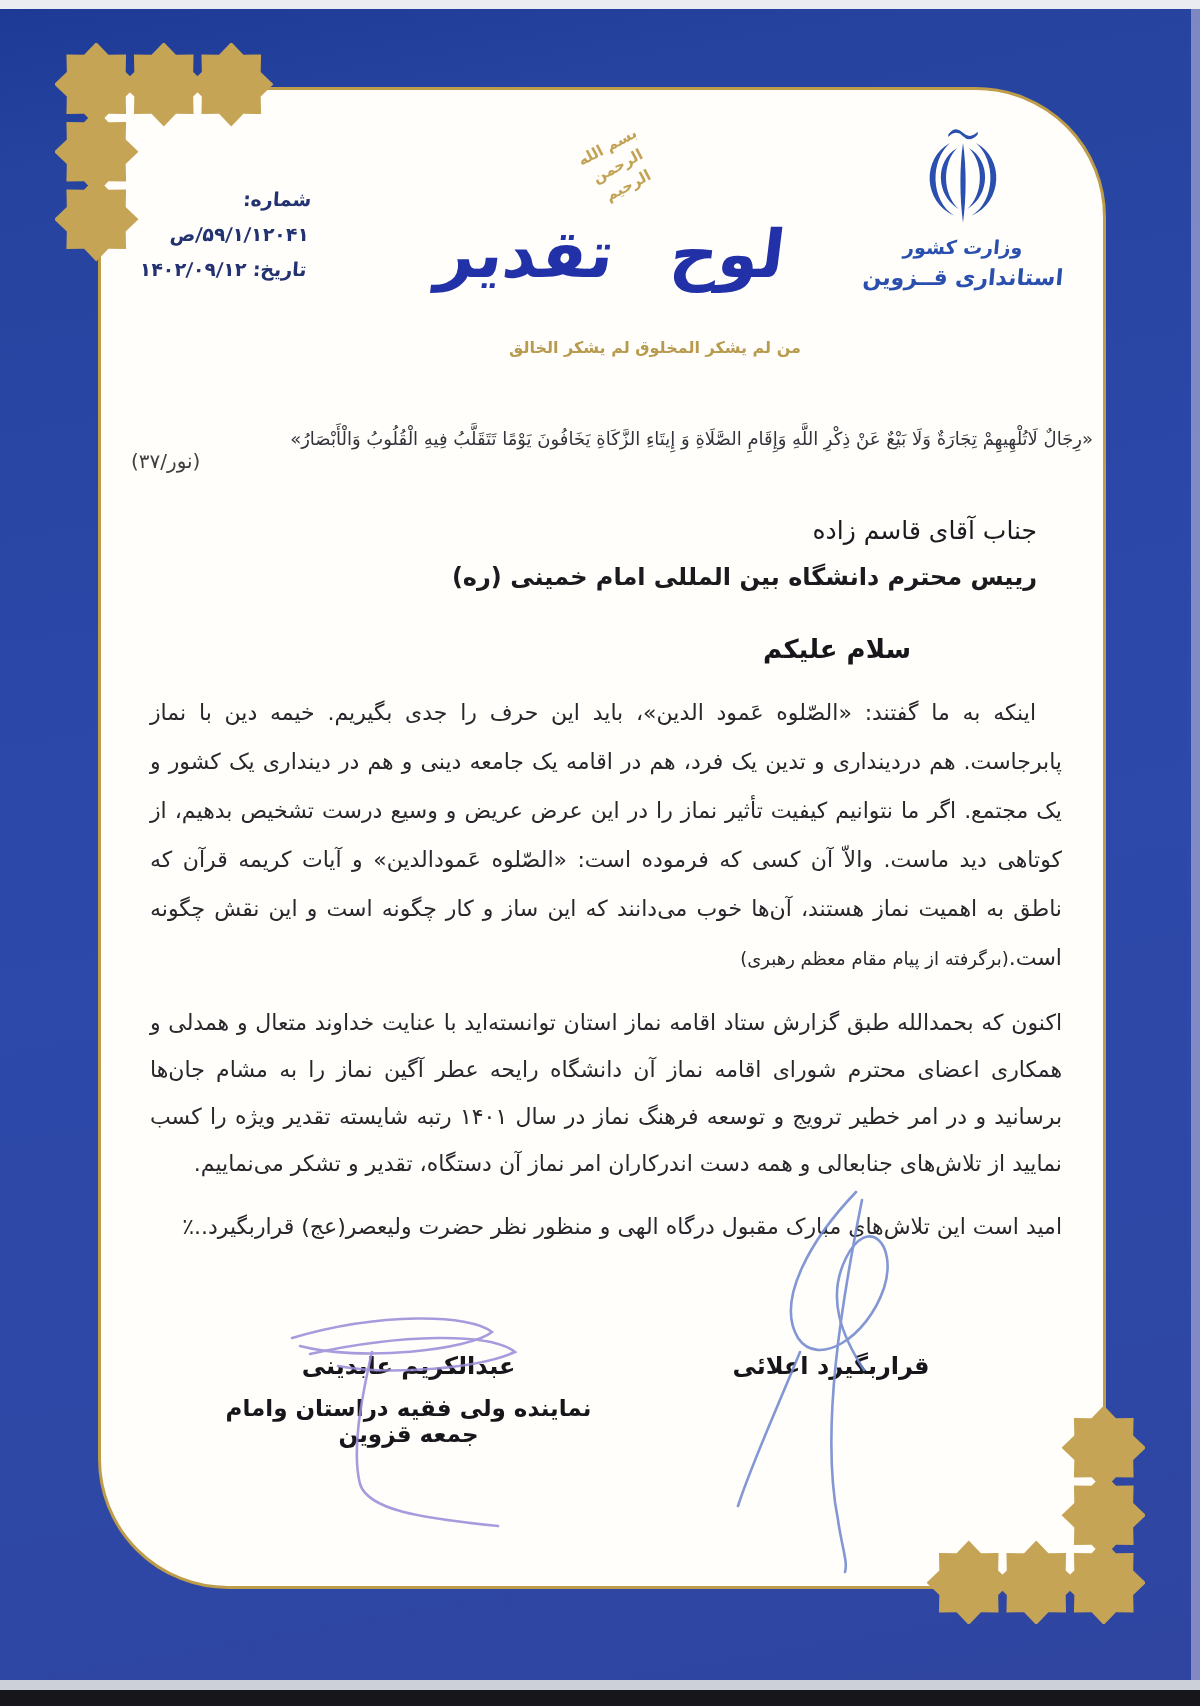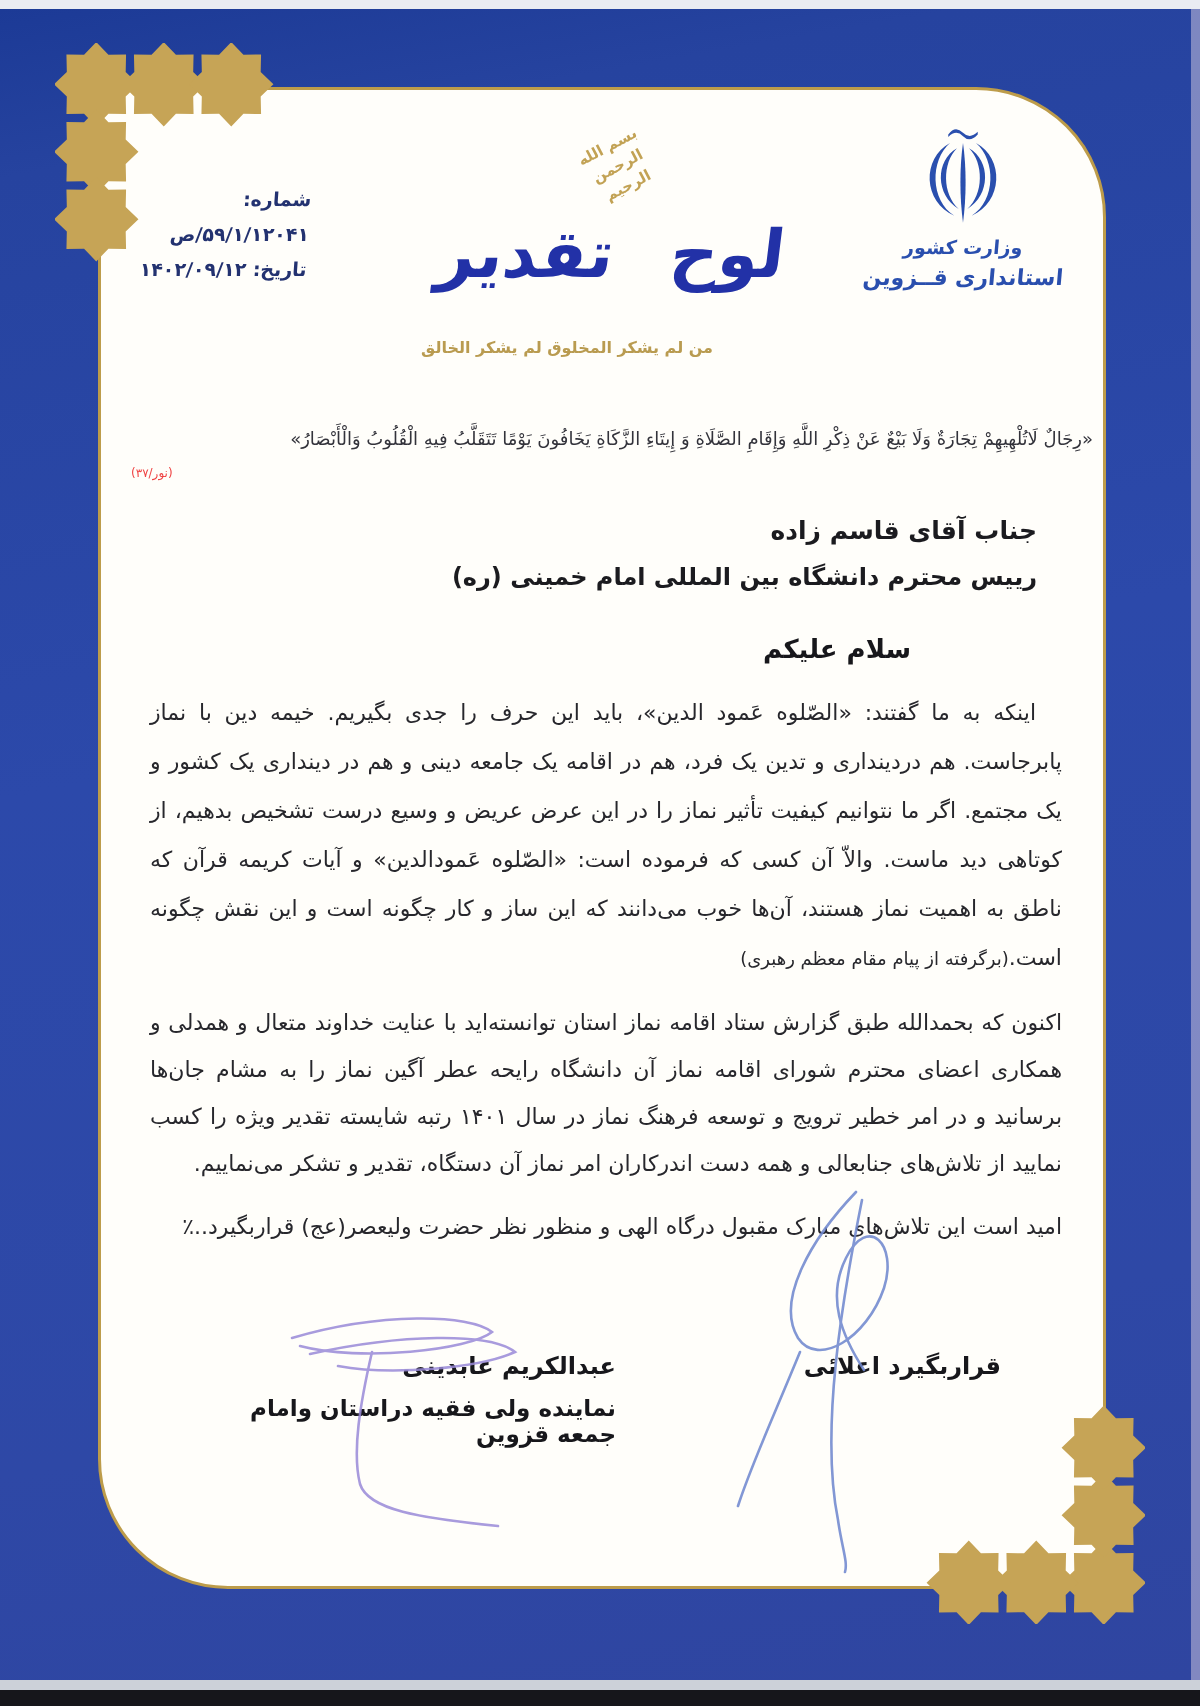--- a/index.html
+++ b/index.html
@@ -26,47 +26,47 @@
         color:#233270;font-weight:bold;font-size:19px;line-height:35px;transform:skewX(-4deg)}
   
   .bismillah{position:absolute;left:447px;top:12px;width:140px;height:130px;
              display:flex;align-items:center;justify-content:center}
   .bismillah-text{transform:rotate(-28deg);color:#c2a254;font-weight:bold;font-size:15px;
                   text-align:center;line-height:1.45;width:106px;direction:rtl}
   
   .main-title{position:absolute;left:290px;top:126px;width:440px;text-align:center;direction:rtl;
               color:#2231a7;font-size:66px;font-weight:bold;transform:skewX(-7deg);
               letter-spacing:4px;word-spacing:34px;white-space:nowrap}
-  .title-sub{position:absolute;left:320px;top:248px;width:380px;text-align:left;direction:rtl;
+  .title-sub{position:absolute;left:320px;top:248px;width:380px;text-align:right;direction:rtl;
              color:#b99b50;font-size:16px;font-weight:bold}
   
   .emblem{position:absolute;left:758px;top:34px;width:208px;text-align:center;color:#2a4fae;direction:rtl}
   .emblem svg{width:92px;height:104px}
   .emblem .ministry{font-size:19px;font-weight:bold;margin-top:4px;transform:skewX(-5deg)}
   .emblem .governorate{font-size:22px;font-weight:bold;margin-top:7px;transform:skewX(-5deg)}
   
   .verse{position:absolute;left:16px;top:338px;width:976px;direction:rtl;
          font-size:18px;color:#33333b;white-space:nowrap;letter-spacing:-0.2px}
-  .verse-source{position:absolute;left:30px;top:376px;font-size:12px;color:#ef4444;direction:rtl}
+  .verse-source{position:absolute;left:30px;top:359px;font-size:20px;color:#404040;direction:rtl}
   
   .recipient{position:absolute;left:340px;top:426px;width:596px;text-align:right;direction:rtl;color:#1b1b1f}
-  .recipient .name{font-size:25px;font-weight:bold;margin-bottom:18px}
+  .recipient .name{font-size:25px;font-weight:normal;margin-bottom:18px}
   .recipient .rtitle{font-size:24px;font-weight:bold}
   .greeting{position:absolute;left:536px;top:544px;width:400px;text-align:center;direction:rtl;
             font-size:26px;font-weight:bold;color:#17171b}
   
   .body-text{position:absolute;left:33px;top:582px;width:944px;direction:rtl;
              text-align:justify;color:#27272c}
   .body-text p{margin:16px}
   .p1{font-size:22px;line-height:49px;text-indent:26px;margin-bottom:12px !important}
   .p1 .cite{font-size:18px}
   .p2{font-size:22px;line-height:47px}
   .p3{font-size:22px;line-height:47px}
   
-  .sig{position:absolute;direction:rtl;color:#17171b;font-weight:bold;z-index:3}
+  .sig{position:absolute;direction:rtl;text-align:center;color:#17171b;font-weight:bold;z-index:3}
   .sig .sname{font-size:24px;margin-bottom:15px}
   .sig .stitle{font-size:23px}
   .sig.right{left:560px;top:1262px;width:340px}
   .sig.left{left:100px;top:1262px;width:415px}
   
   .sig-overlay{position:absolute;left:0;top:0;width:1200px;height:1706px;z-index:4;pointer-events:none}
   .hidden-defs{position:absolute;width:0;height:0}
 </style>
 </head>
 <body>

